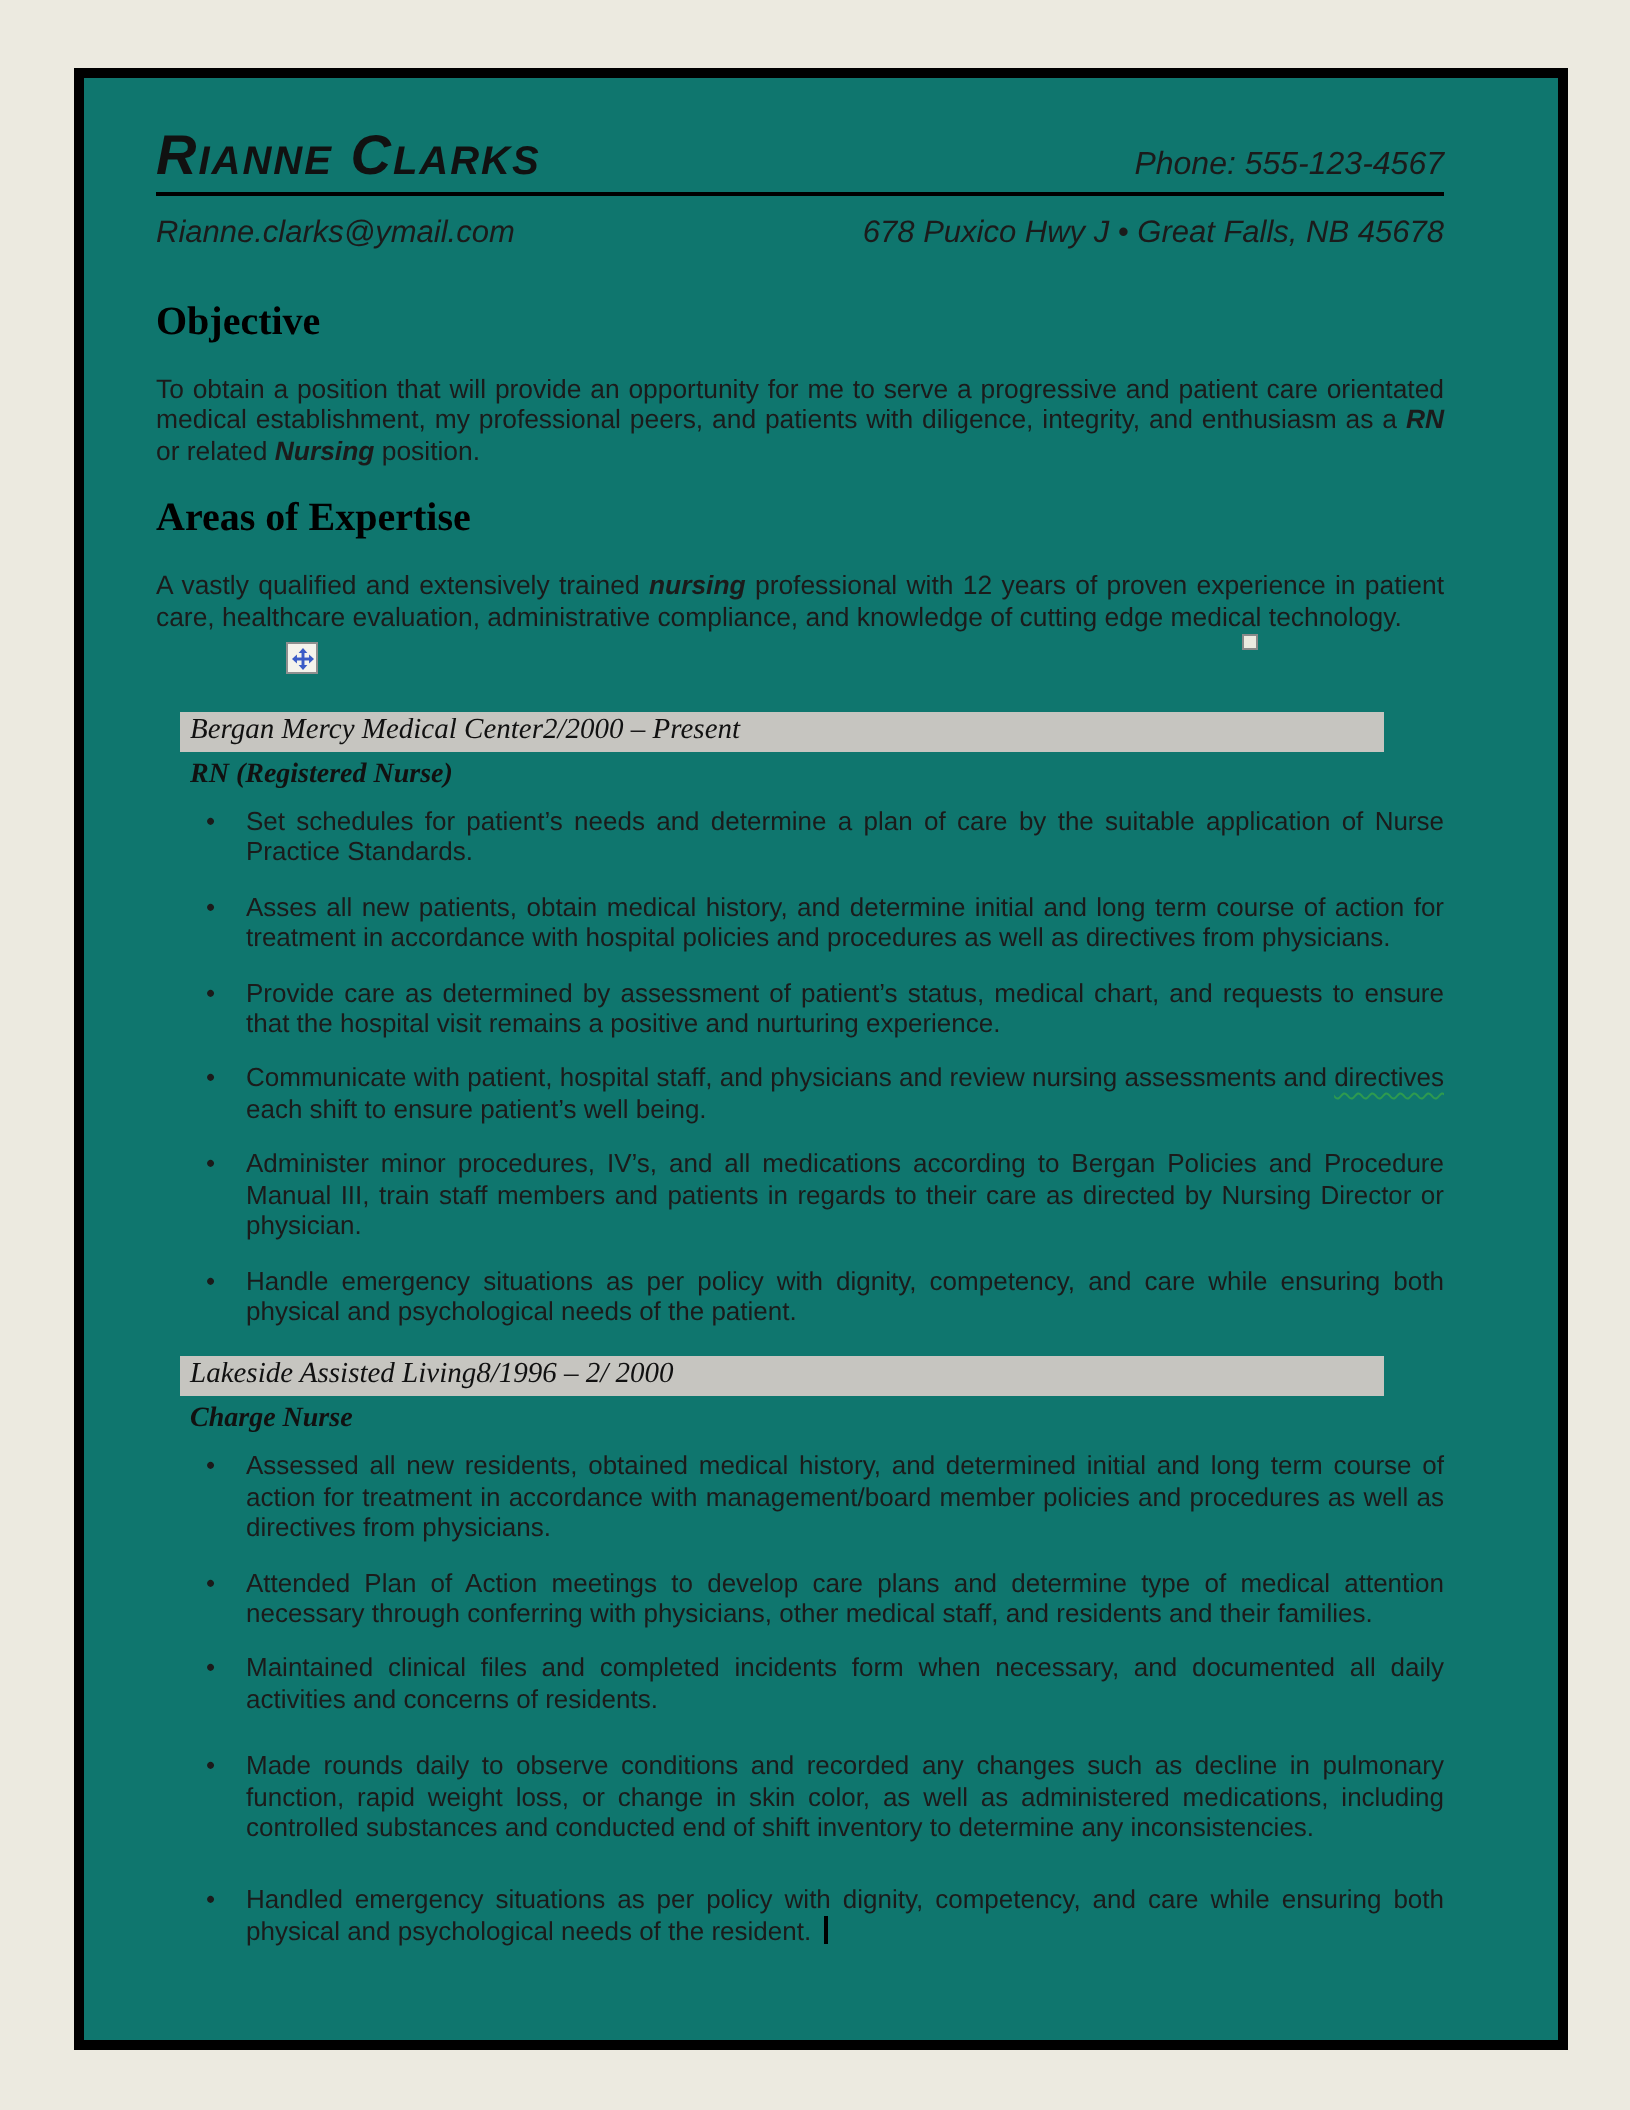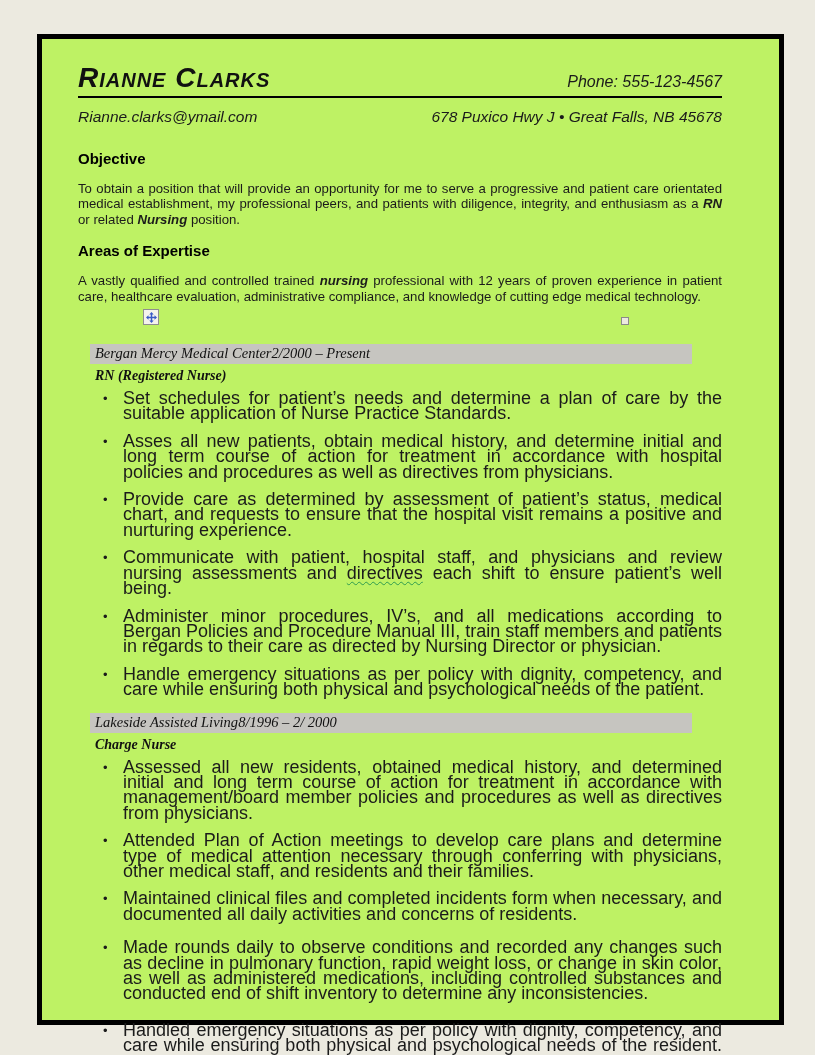--- a/index.html
+++ b/index.html
@@ -4,43 +4,43 @@
 <style>
   html,body{margin:0;padding:0;}
   body{
     width:815px;height:1055px;position:relative;overflow:hidden;
     background:#ECEAE0;
     font-family:"Liberation Sans",sans-serif;
     color:#1b1b1b;
   }
   .page{
     position:absolute;left:37px;top:34px;width:747px;height:991px;
-    box-sizing:border-box;border:5px solid #000;background:#bef264;
+    box-sizing:border-box;border:5px solid #000;background:#0f766e;
   }
   .content{
     position:relative;
     padding:24px 57px 0 36px;
   }
   
   .name-row{display:flex;justify-content:space-between;align-items:baseline;}
   .name{
     margin:0;font-family:"Liberation Sans",sans-serif;
     font-size:28px;font-weight:bold;font-style:italic;
     font-variant:small-caps;letter-spacing:1px;line-height:30px;color:#111;
   }
   .phone{font-style:italic;font-size:16px;}
   .header-rule{border-bottom:2px solid #000;margin-top:3px;}
   .contact-row{
     display:flex;justify-content:space-between;
     font-style:italic;font-size:15.5px;margin-top:10px;
   }
   
   .sec-heading{
-    margin:0;font-family:Liberation Sans, sans-serif;
-    font-size:15px;font-weight:bold;color:#000;
+    margin:0;font-family:Liberation Serif, serif;
+    font-size:20px;font-weight:bold;color:#000;
   }
   .sec-objective{margin-top:24px;}
   .sec-expertise{margin-top:15px;}
   .para{
     margin:14px 0 0 0;font-size:13.2px;line-height:15.4px;
     text-align:justify;
   }
   .seg-b{font-weight:bold;font-style:italic;}
   .seg-sq{
     text-decoration:underline;text-decoration-style:wavy;
@@ -75,21 +75,21 @@
   .job-2 .job-bar{margin-top:15px;}
   .job-title{
     margin:4px 0 0 17px;font-family:"Liberation Serif",serif;
     font-size:14px;font-weight:bold;font-style:italic;color:#111;
   }
   .bullets{
     list-style:none;margin:7px 0 0 0;padding:0 0 0 45px;
   }
   .bullets li{
     position:relative;text-align:justify;
-    font-size:18px;line-height:15.4px;margin-bottom:12px;
+    font-size:13px;line-height:15.4px;margin-bottom:12px;
   }
   .bullets li::before{
     content:"\2022";position:absolute;left:-20px;top:0;
     font-size:13px;
   }
   .job-2 .bullets li:nth-child(4){margin-top:18px;}
   .job-2 .bullets li:nth-child(5){margin-top:21px;}
   .caret{
     display:inline-block;width:2px;height:14px;background:#000;
     vertical-align:-2px;margin-left:3px;
@@ -114,21 +114,21 @@
       </div>
     </header>
 
     <section class="sec-objective">
       <h2 class="sec-heading">Objective</h2>
       <p class="para"><span>To obtain a position that will provide an opportunity for me to serve a progressive and patient care orientated medical establishment, my professional peers, and patients with diligence, integrity, and enthusiasm as a </span><span class="seg-b">RN</span><span> or related </span><span class="seg-b">Nursing</span><span> position.</span></p>
     </section>
 
     <section class="sec-expertise">
       <h2 class="sec-heading">Areas of Expertise</h2>
-      <p class="para"><span>A vastly qualified and controlled trained </span><span class="seg-b">nursing</span><span> professional with 12 years of proven experience in patient care, healthcare evaluation, administrative compliance, and knowledge of cutting edge medical technology.</span></p>
+      <p class="para"><span>A vastly qualified and extensively trained </span><span class="seg-b">nursing</span><span> professional with 12 years of proven experience in patient care, healthcare evaluation, administrative compliance, and knowledge of cutting edge medical technology.</span></p>
     </section>
 
     <div class="move-handle">
       <svg width="11" height="11" viewBox="0 0 12 12">
         <g fill="#3A5BC7">
           <rect x="5.2" y="2" width="1.6" height="8"></rect>
           <rect x="2" y="5.2" width="8" height="1.6"></rect>
           <polygon points="6,0 3.6,2.7 8.4,2.7"></polygon>
           <polygon points="6,12 3.6,9.3 8.4,9.3"></polygon>
           <polygon points="0,6 2.7,3.6 2.7,8.4"></polygon>

